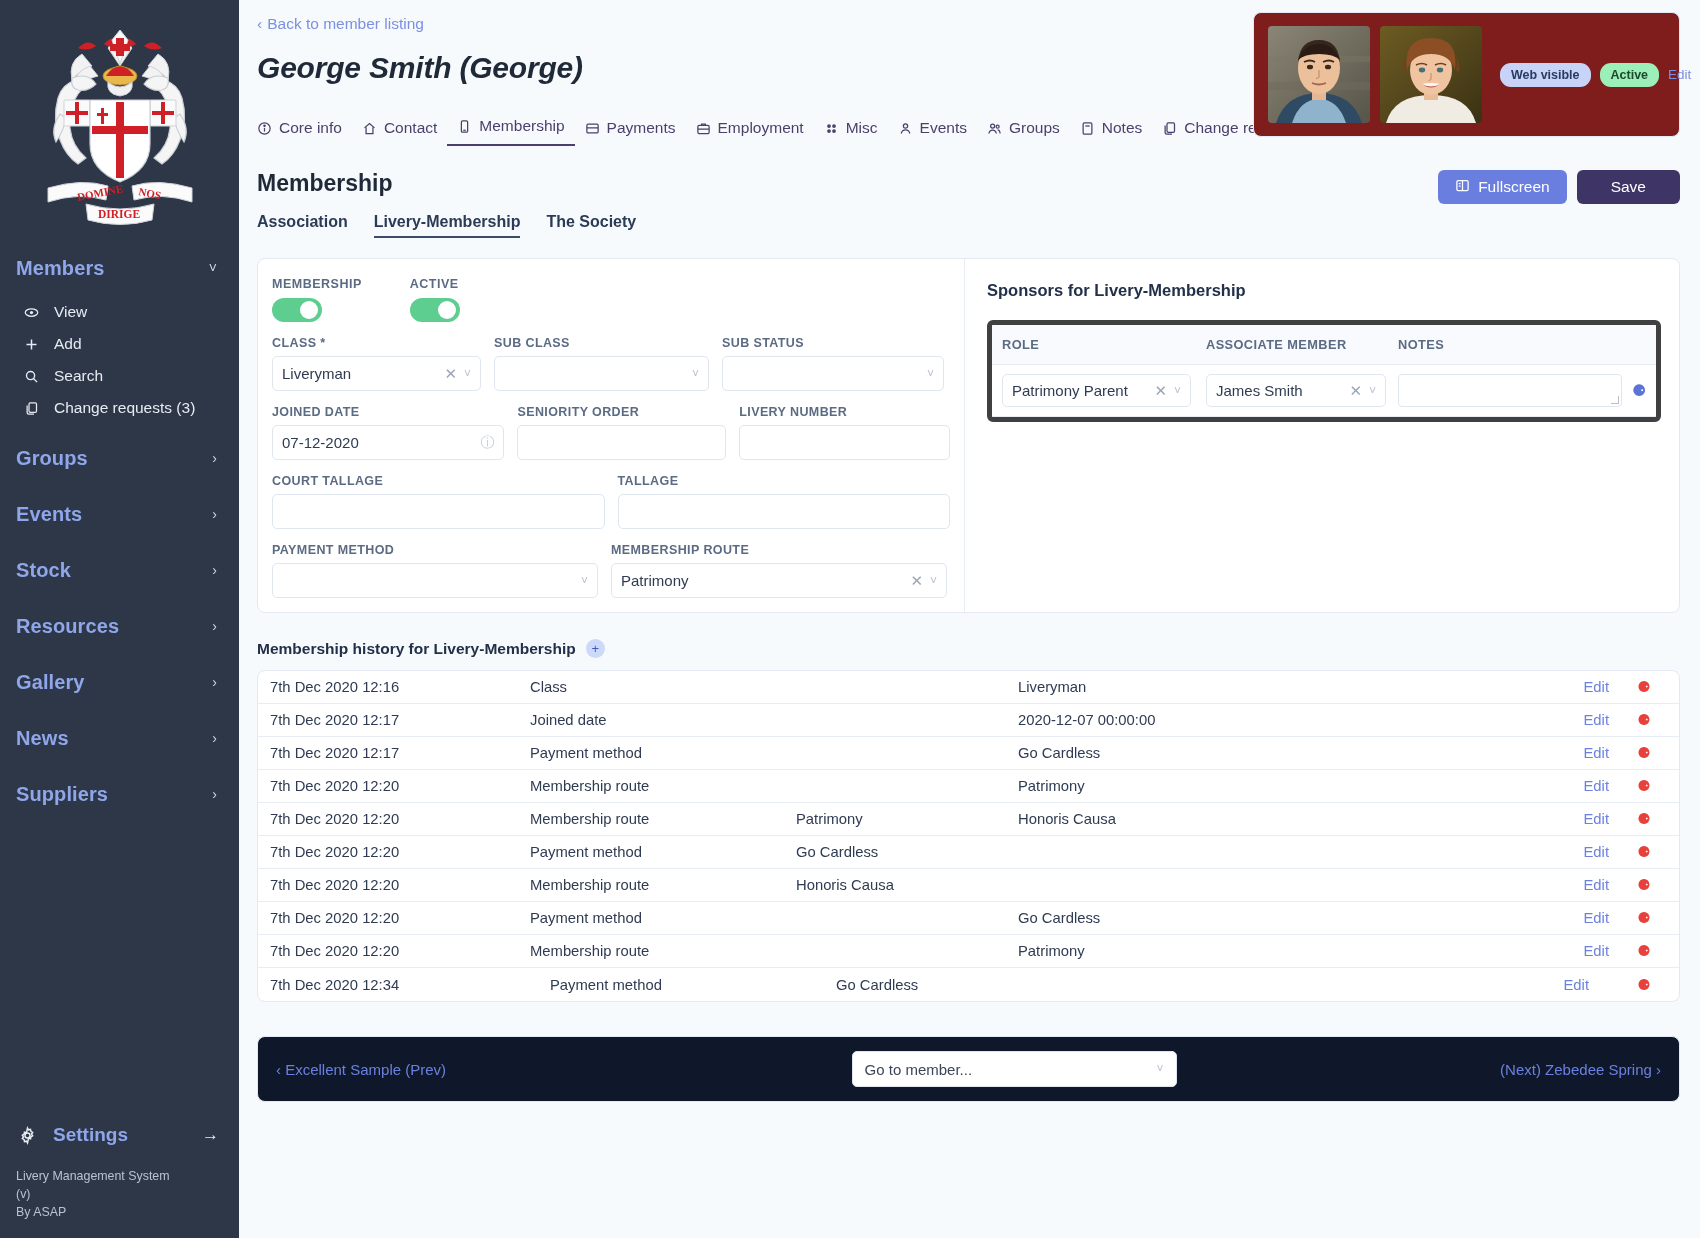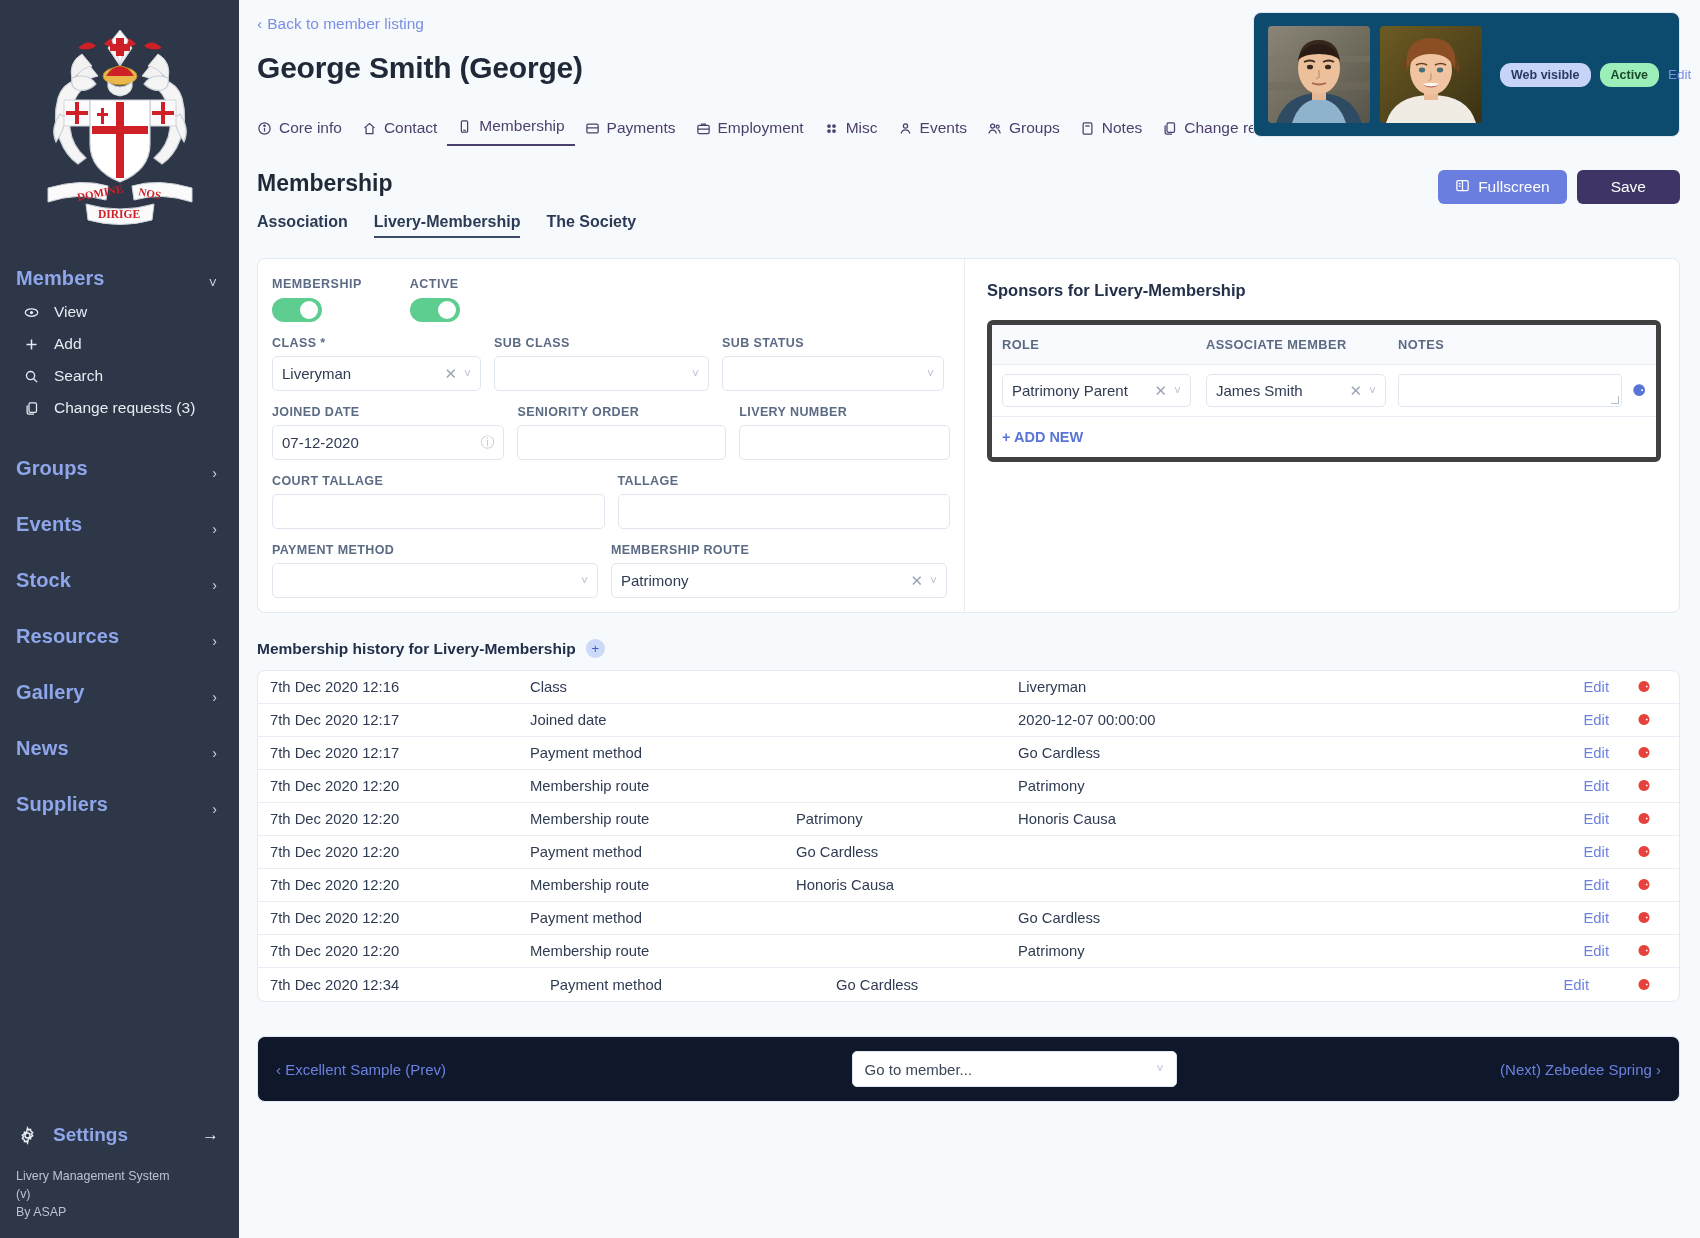--- a/index.html
+++ b/index.html
@@ -15,21 +15,21 @@
   .sidebar {
     width: 239px; flex: 0 0 239px; height: 1238px;
     background: #2d3748; position: relative;
     display: flex; flex-direction: column;
   }
   .crest { padding: 14px 20px 8px 20px; }
   .crest svg { display: block; width: 200px; height: 220px; }
 
   .nav { padding-top: 4px; }
   .nav-group {
-    display: flex; align-items: flex-end; justify-content: space-between;
+    display: flex; align-items: center; justify-content: space-between;
     padding: 0 22px 0 16px; height: 44px; cursor: pointer;
   }
   .nav-group .gtitle {
     font-size: 20px; font-weight: bold; color: #8fa6ea; letter-spacing: .1px;
   }
   .nav-group .chev { color: #cfd6e4; font-size: 14px; line-height: 1; }
   .sub-list { padding: 6px 0 6px 0; }
   .sub-item {
     display: flex; align-items: center; gap: 14px;
     padding: 5px 16px 5px 22px; color: #e7ebf2; font-size: 15.5px;
@@ -51,27 +51,27 @@
 
   
   .main { flex: 1 1 auto; height: 1238px; position: relative; overflow: hidden; background: #f7fafc; }
   .content { padding: 0 20px 0 18px; }
 
   .backlink {
     display: inline-flex; align-items: center; gap: 5px;
     color: #7b8fe3; font-size: 15.5px; margin: 15px 0 0 0; cursor: pointer;
   }
   .page-title {
-    font-size: 30px; font-weight: bold; color: #1f2937; margin-top: 18px; letter-spacing: -.2px;
+    font-size: 30px; font-weight: bold; color: #1f2937; margin-top: 18px; letter-spacing: -.2px; font-style: italic;
   }
 
   
   .photo-card {
     position: absolute; top: 12px; right: 20px;
-    width: 427px; height: 125px; background: #0c4a6e;
+    width: 427px; height: 125px; background: #7f1d1d;
     border: 1px solid #e3e9f2; border-radius: 8px;
     display: flex; align-items: center; padding: 0 12px 0 14px; gap: 10px;
   }
   .avatar { width: 102px; height: 97px; border-radius: 4px; overflow: hidden; flex: 0 0 auto; }
   .avatar svg { display: block; width: 102px; height: 97px; }
   .badges { display: flex; align-items: center; gap: 9px; margin-left: 8px; }
   .badge {
     font-size: 12.5px; font-weight: bold; border-radius: 11px; padding: 5px 11px; white-space: nowrap;
   }
   .badge.web { background: #c7d4f7; color: #2b3a63; }
@@ -673,21 +673,20 @@
                   <span class="val">James Smith</span>
                   <span class="x">✕</span>
                   <span class="caret">˅</span>
                 </div>
               </div>
               <div class="sp-c3" style="display:flex;align-items:center">
                 <div class="sp-note"></div>
                 <span class="sp-del">⚈</span>
               </div>
             </div>
-            <div class="sp-addnew">+ ADD NEW</div>
           </div>
         </div>
       </div>
 
       
       <div class="hist-head">
         <span class="hist-title">Membership history for Livery-Membership</span>
         <span class="plus-chip">+</span>
       </div>
 

